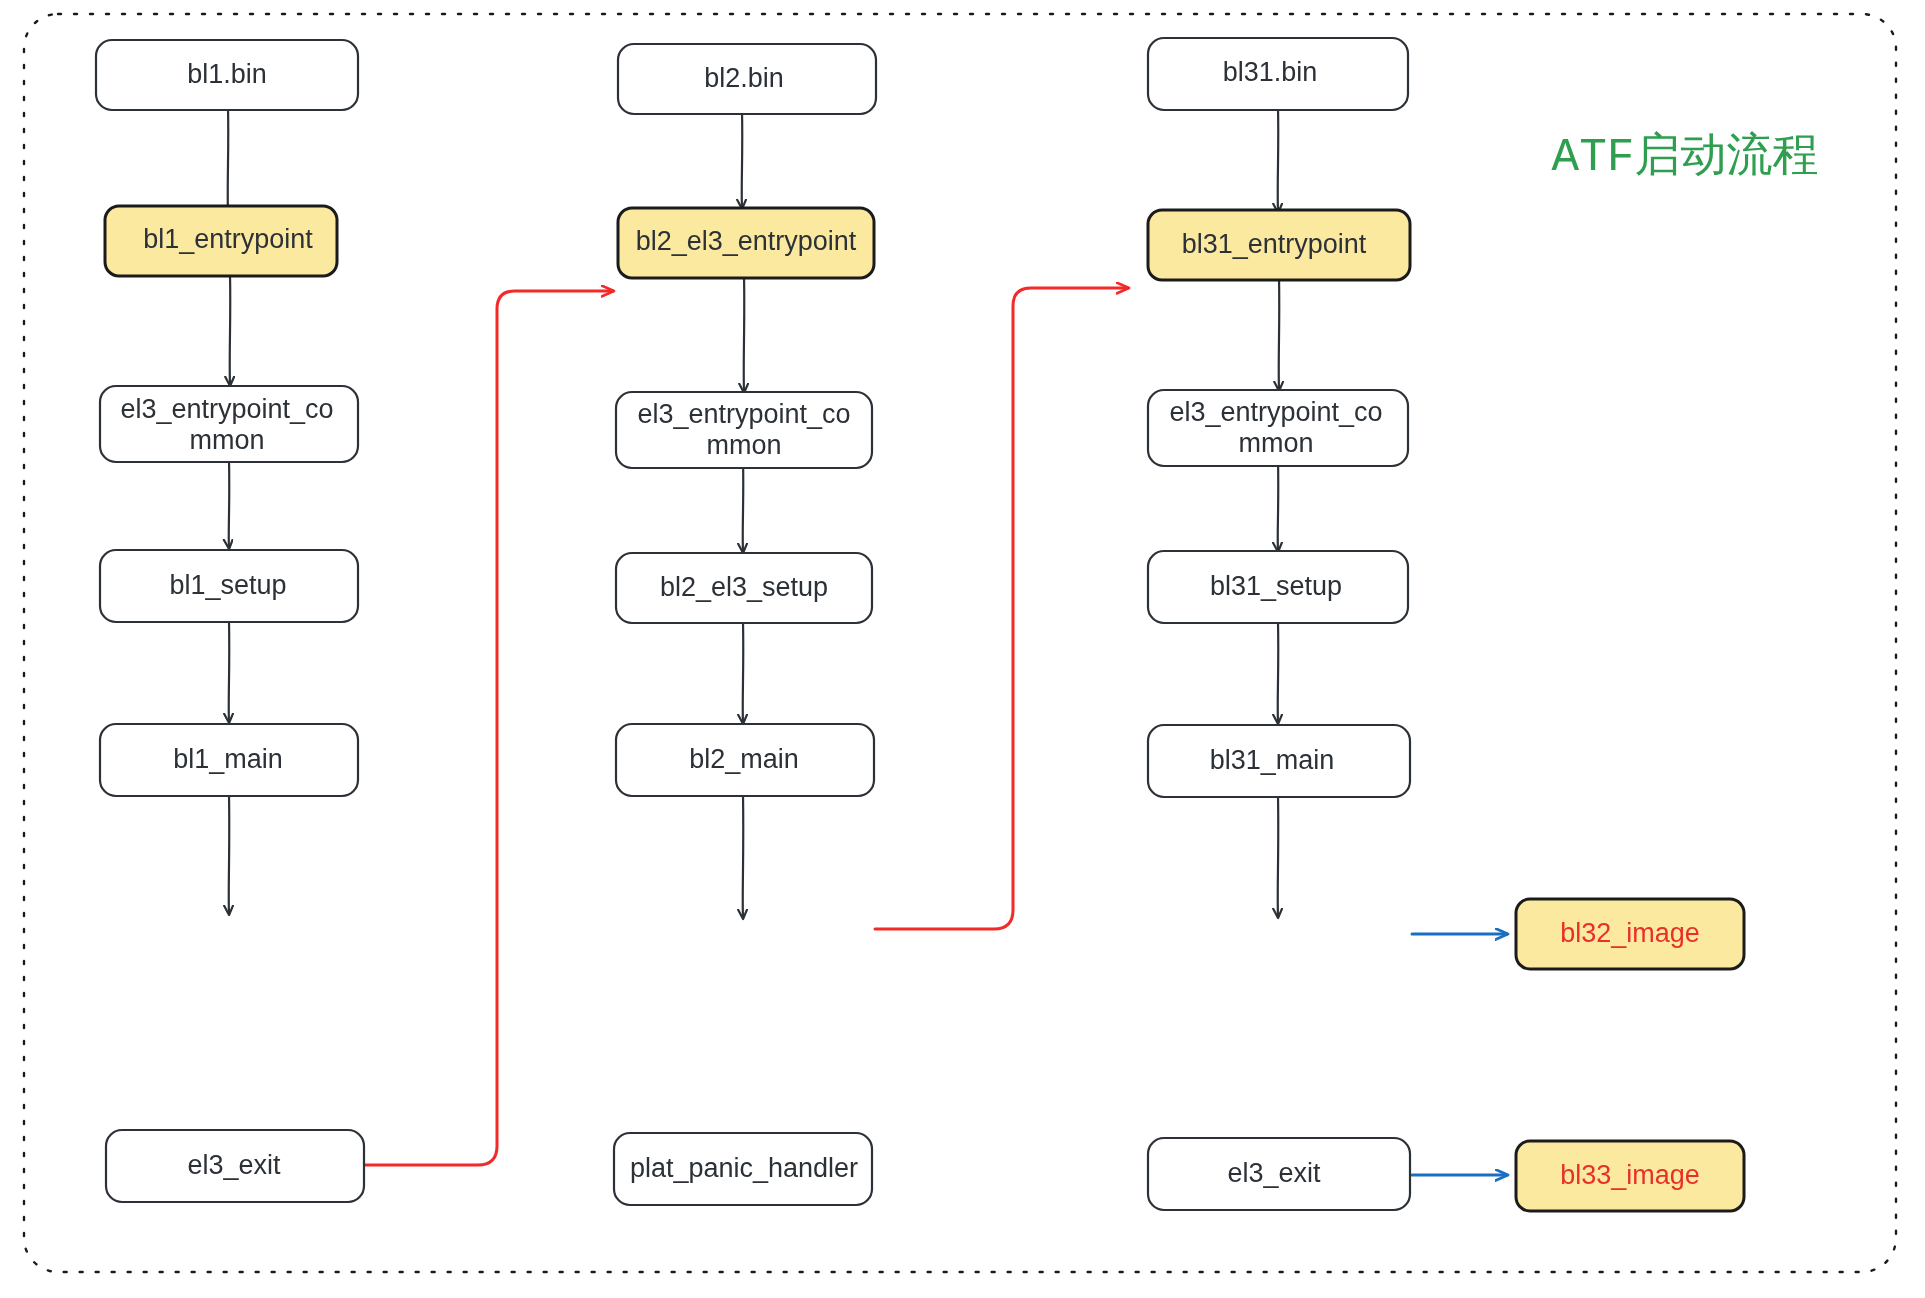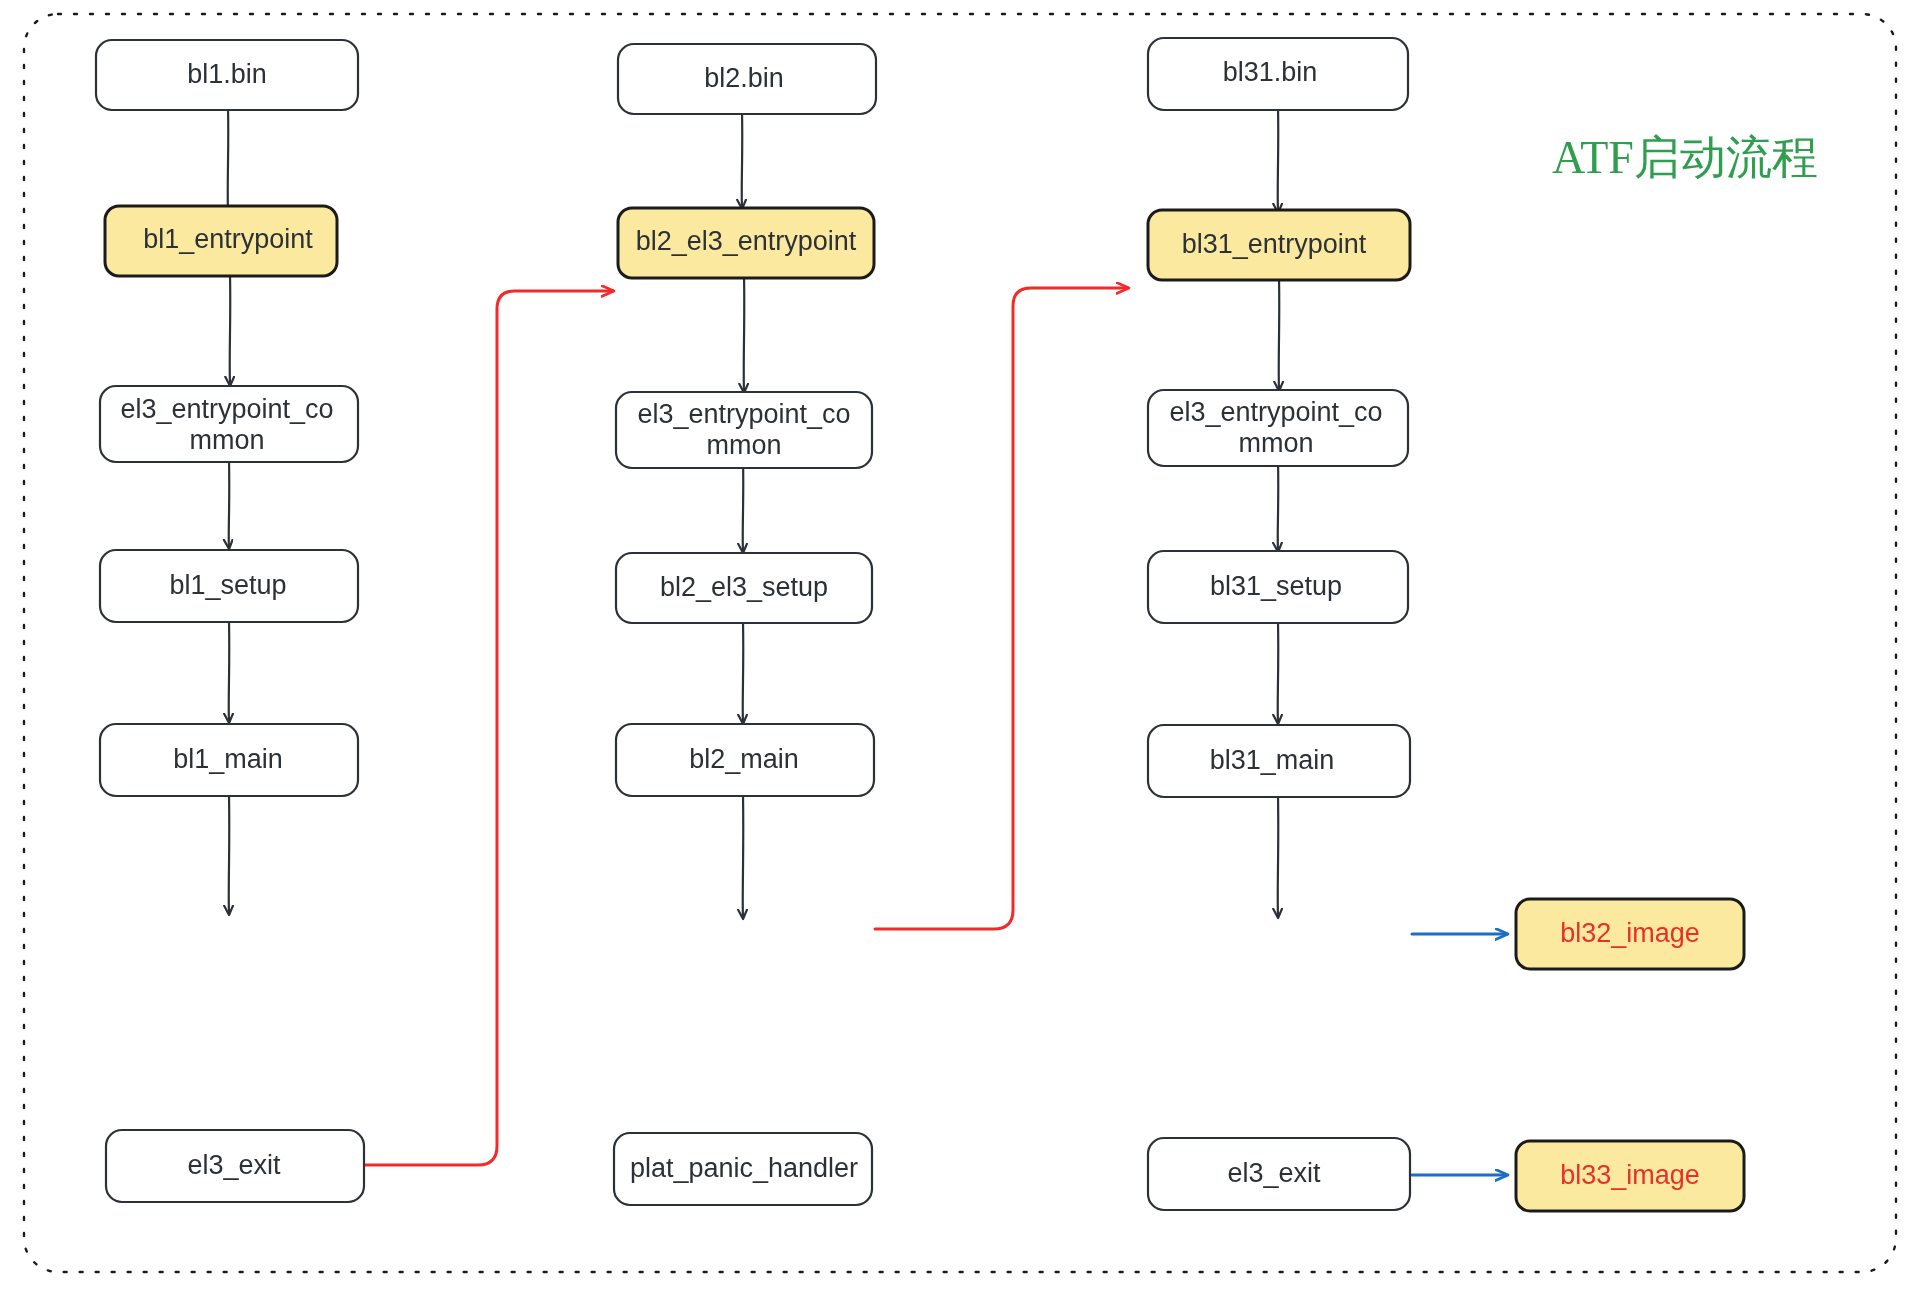--- a/index.html
+++ b/index.html
@@ -71,21 +71,21 @@
     stroke-width: 2.4;
     stroke-dasharray: 3 13;
     stroke-linecap: round;
   }
   #title-text {
     position: absolute;
     left: 1525px;
     top: 130px;
     width: 320px;
     text-align: center;
-    font-family: Liberation Serif, serif;
+    font-family: Liberation Mono, monospace;
     font-size: 46px;
     line-height: 56px;
     color: #2f9e4f;
     white-space: nowrap;
     user-select: none;
   }
 </style>
 </head>
 <body>
 

